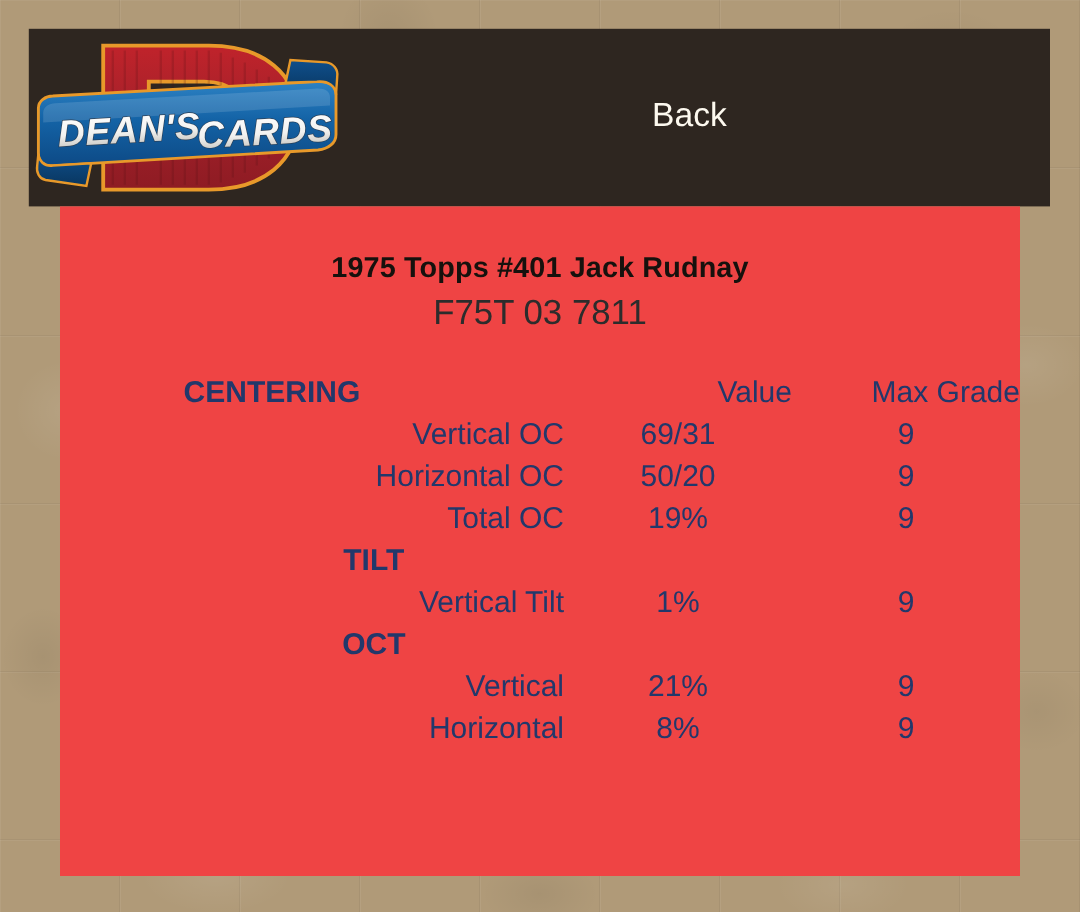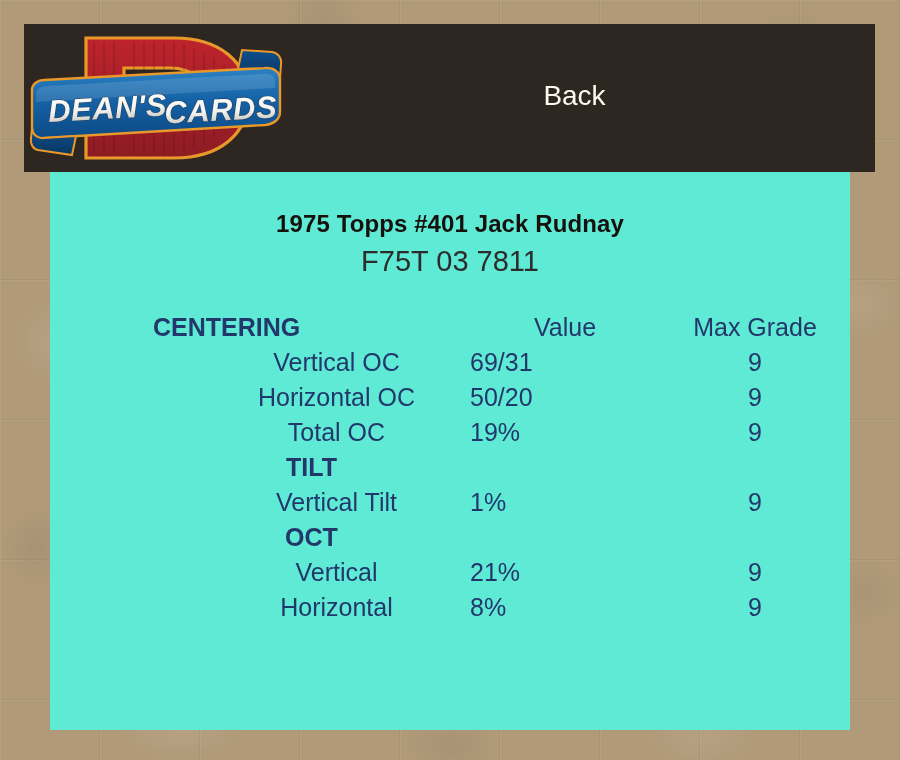--- a/index.html
+++ b/index.html
@@ -92,21 +92,21 @@
     line-height: 1.35;
   }
 
   
   #content-panel {
     position: absolute;
     left: 50px;
     top: 172px;
     width: 800px;
     height: 558px;
-    background: #5eead4;
+    background: #ef4444;
   }
 
   #card-title {
     margin-top: 38px;
     text-align: center;
     font-size: 24px;
     font-weight: bold;
     color: #16110d;
     letter-spacing: 0.1px;
   }
@@ -138,34 +138,34 @@
     color: #22386b;
   }
 
   .hdr-section {
     text-align: left;
     padding-left: 103px !important;
     font-weight: bold !important;
     font-size: 25px;
   }
   .hdr-col {
-    text-align: center;
+    text-align: right;
     font-weight: normal;
     font-size: 25px;
   }
   .sec-name {
     text-align: center;
     padding-left: 103px !important;
     font-weight: bold !important;
   }
   .row-label {
-    text-align: center;
+    text-align: right;
     padding-left: 153px !important;
   }
-  .row-value { text-align: left; }
+  .row-value { text-align: center; }
   .row-grade { text-align: center; }
 </style>
 </head>
 <body>
 
 <div id="bg-texture"></div>
 
 <div id="header-bar">
 
   <div id="logo">

